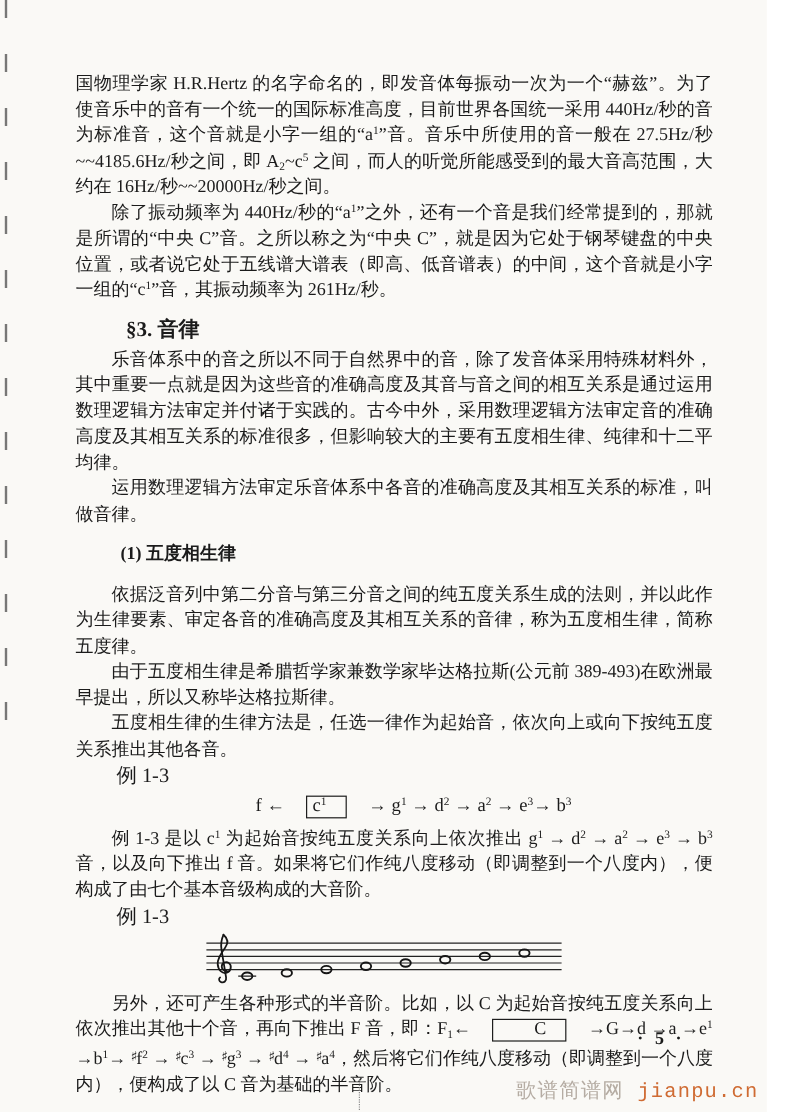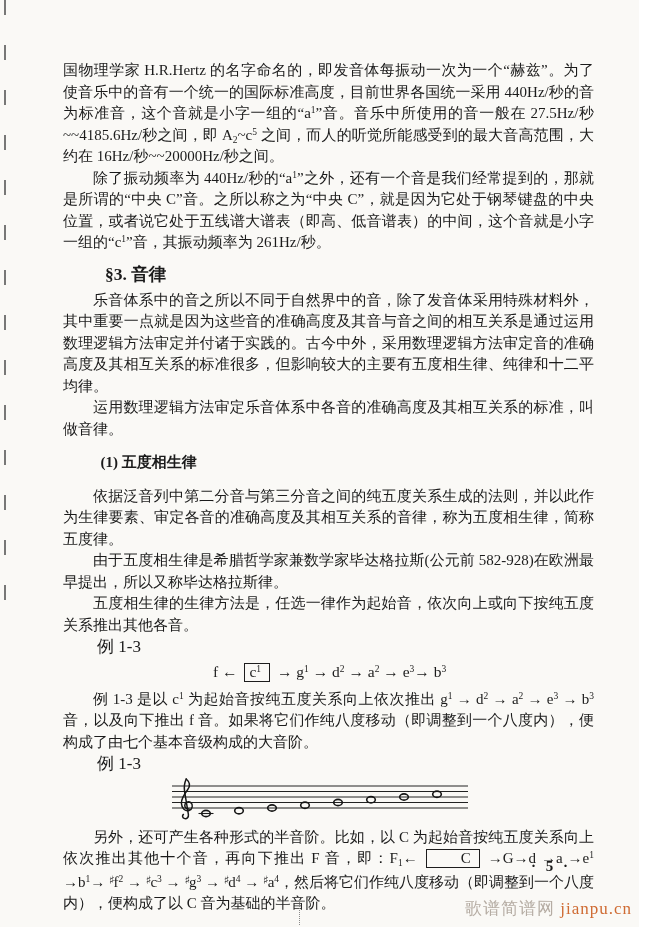--- a/index.html
+++ b/index.html
@@ -41,41 +41,41 @@
     margin:2px 0 6px 0;
     padding-left:150px;
     font-size:15.5px;line-height:23px;
     white-space:nowrap;
   }
   .content sup{font-size:9.5px;line-height:0;vertical-align:5px;}
   .content sub{font-size:9.5px;line-height:0;vertical-align:-3px;}
   .notebox{
     display:inline-block;
     border:1.2px solid #1d1d1d;
-    padding:0 8px 1px 4px;
-    margin:0 3px;
+    padding:0 16px 1px 4px;
+    margin:0 14px;
     line-height:16px;
   }
   .sharp{
     font-family:"DejaVu Sans",sans-serif;
     font-size:11.5px;
     vertical-align:2.5px;
     margin-right:-1px;
   }
   .staff-wrap{
     margin:1px 0 3px 107px;
     width:300px;height:48px;
   }
   .page-number{
     position:absolute;left:531px;top:858px;
     font-size:15px;font-weight:bold;letter-spacing:3px;
   }
   .watermark{
     position:absolute;right:7px;top:897px;
-    font-family:Liberation Serif, serif;
+    font-family:Liberation Mono, monospace;
     font-size:17px;letter-spacing:1px;
     white-space:nowrap;
   }
   .binding-marks{
     position:absolute;left:4px;top:0;width:2px;height:612px;
     background:repeating-linear-gradient(
       to bottom,
       #4c4c4c 0px,#4c4c4c 15px,
       rgba(0,0,0,0) 15px,rgba(0,0,0,0) 45px);
     opacity:.75;
@@ -97,21 +97,21 @@
     <p class="para">除了振动频率为 440Hz/秒的“a<sup>1</sup>”之外，还有一个音是我们经常提到的，那就是所谓的“中央 C”音。之所以称之为“中央 C”，就是因为它处于钢琴键盘的中央位置，或者说它处于五线谱大谱表（即高、低音谱表）的中间，这个音就是小字一组的“c<sup>1</sup>”音，其振动频率为 261Hz/秒。</p>
 
     <h2 class="section-heading">§3. 音律</h2>
 
     <p class="para">乐音体系中的音之所以不同于自然界中的音，除了发音体采用特殊材料外，其中重要一点就是因为这些音的准确高度及其音与音之间的相互关系是通过运用数理逻辑方法审定并付诸于实践的。古今中外，采用数理逻辑方法审定音的准确高度及其相互关系的标准很多，但影响较大的主要有五度相生律、纯律和十二平均律。</p>
     <p class="para">运用数理逻辑方法审定乐音体系中各音的准确高度及其相互关系的标准，叫做音律。</p>
 
     <h3 class="sub-heading">(1) 五度相生律</h3>
 
     <p class="para">依据泛音列中第二分音与第三分音之间的纯五度关系生成的法则，并以此作为生律要素、审定各音的准确高度及其相互关系的音律，称为五度相生律，简称五度律。</p>
-    <p class="para">由于五度相生律是希腊哲学家兼数学家毕达格拉斯(公元前 582-928)在欧洲最早提出，所以又称毕达格拉斯律。</p>
+    <p class="para">由于五度相生律是希腊哲学家兼数学家毕达格拉斯(公元前 389-493)在欧洲最早提出，所以又称毕达格拉斯律。</p>
     <p class="para">五度相生律的生律方法是，任选一律作为起始音，依次向上或向下按纯五度关系推出其他各音。</p>
 
     <p class="example-label">例 1-3</p>
 
     <div class="formula">f ← <span class="notebox">c<sup>1</sup></span> → g<sup>1</sup> → d<sup>2</sup> → a<sup>2</sup> → e<sup>3</sup>→ b<sup>3</sup></div>
 
     <p class="para">例 1-3 是以 c<sup>1</sup> 为起始音按纯五度关系向上依次推出 g<sup>1</sup> → d<sup>2</sup> → a<sup>2</sup> → e<sup>3</sup> → b<sup>3</sup> 音，以及向下推出 f 音。如果将它们作纯八度移动（即调整到一个八度内），便构成了由七个基本音级构成的大音阶。</p>
 
     <p class="example-label">例 1-3</p>
 

